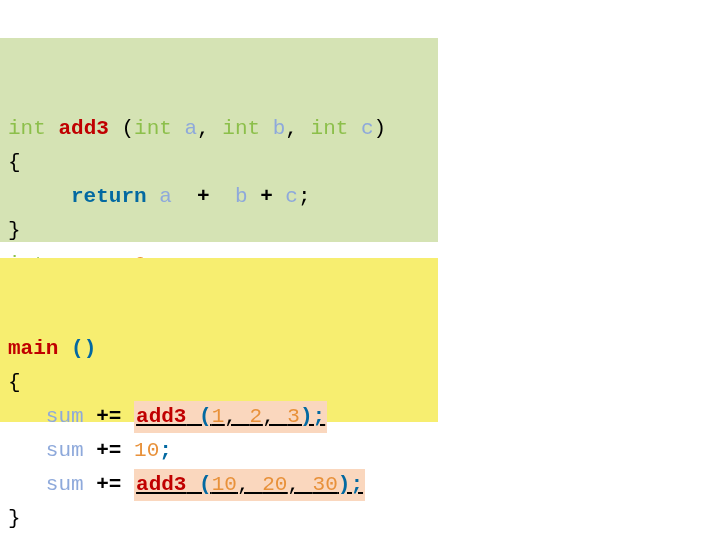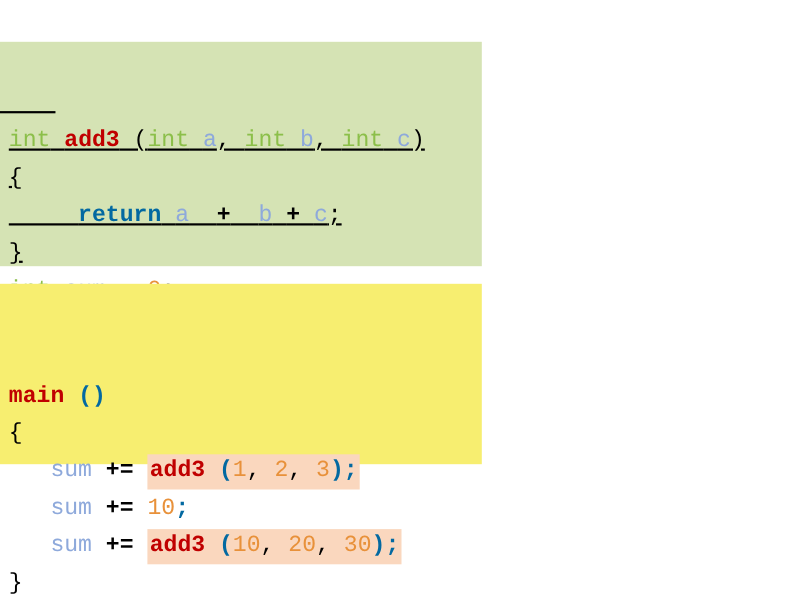--- a/index.html
+++ b/index.html
@@ -34,29 +34,28 @@
     color: #000000;
   }
 
   #block-func {
     top: 38px;
     width: 438px;
     height: 204px;
     background: #D5E3B4;
     padding-top: 6px;
     box-sizing: border-box;
-    text-decoration: underline;
   }
 
   #block-main {
     top: 258px;
     width: 438px;
     height: 164px;
     background: #F7EE70;
-    padding-top: 18px;
+    padding-top: 6px;
     box-sizing: border-box;
   }
 
   .code-line {
     display: block;
     height: 34px;
     padding-left: 8px;
     white-space: pre;
   }
 
@@ -68,20 +67,21 @@
   .t-punct   { color: #000000; }
   .t-kw      { color: #0369a1; font-weight: bold; }
   .t-op      { color: #000000; font-weight: bold; }
   .t-plain   { color: #000000; }
 
   
   .call-hl {
     background: #FAD7BE;
     padding: 4px 2px 5px 2px;
     margin: 0;
+    text-decoration: underline;
   }
 
   
   #caption {
     position: absolute;
     left: 0;
     top: 468px;
     width: 720px;
     text-align: center;
     color: #B01020;

